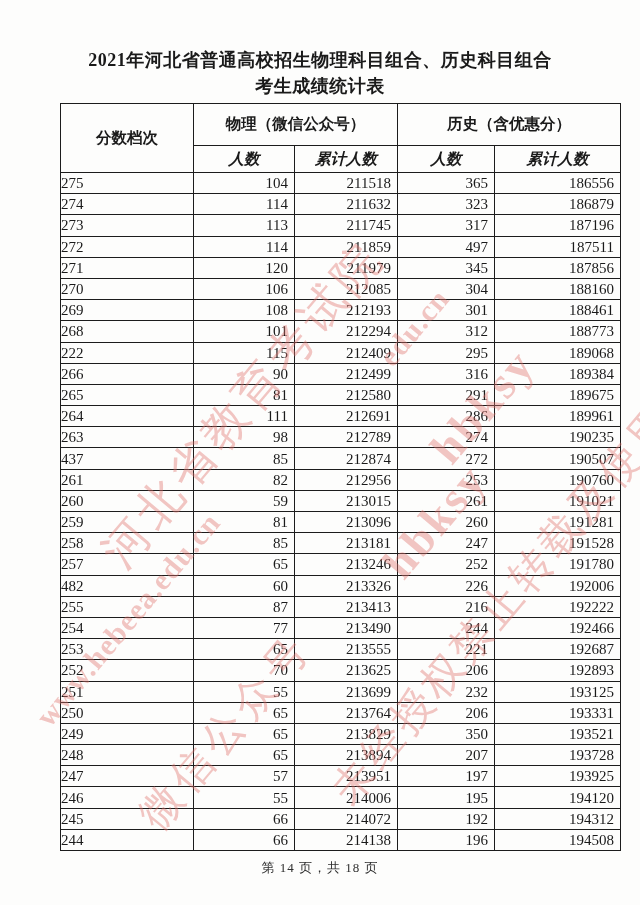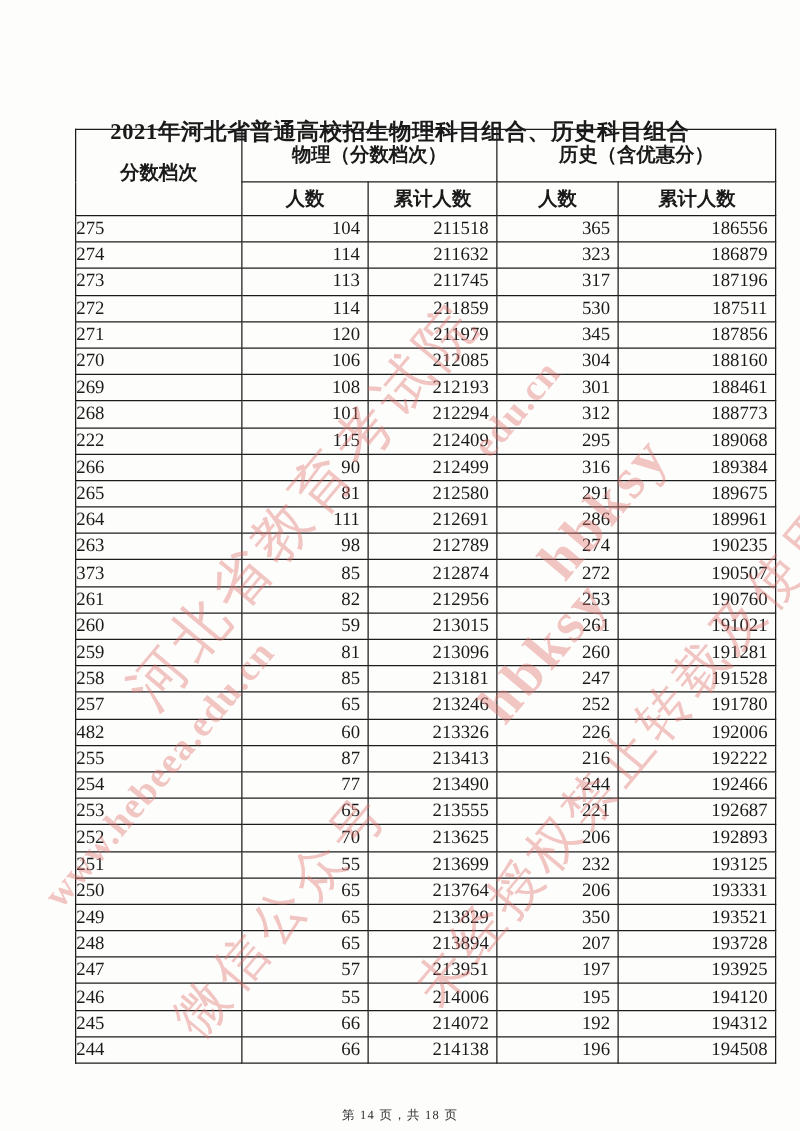--- a/index.html
+++ b/index.html
@@ -2,69 +2,70 @@
 <html><head>
 <meta charset="utf-8">
 <style>
   * { margin:0; padding:0; box-sizing:border-box; }
   html,body { width:640px; height:905px; }
   body {
     position:relative; overflow:hidden;
     background:#fdfdfc; color:#1a1a1a;
     font-family:"Liberation Serif","DejaVu Serif",serif;
   }
-  .title-block { position:absolute; top:47px; left:0; width:640px; text-align:center;margin-top:45px; }
+  .title-block { position:absolute; top:47px; left:0; width:640px; text-align:center; }
   .title-line { font-size:18px; line-height:26px; font-weight:bold; letter-spacing:0.5px; }
 
   table.score-table {
     position:absolute; left:60px; top:103px; width:560px;
     border-collapse:collapse; table-layout:fixed;
   }
   .score-table th, .score-table td { border:1.5px solid #1c1c1c; overflow:hidden; white-space:nowrap; }
   .score-table th { font-size:15.5px; font-weight:bold; text-align:center; }
   tr.group-row th { height:42px; }
-  tr.sub-row th { height:27px; }
+  tr.sub-row th { height:27px;font-style:italic; }
   .score-table td { height:21.2px; font-size:15px; line-height:20px; }
   td.score-col { text-align:left; }
   td.num-col { text-align:right; padding-right:6px; }
 
-  .footer-note { position:absolute; top:859px; left:0; width:640px; text-align:center; font-size:10px; color:#2e2e2e; letter-spacing:1px;margin-top:26px; }
+  .footer-note { position:absolute; top:859px; left:0; width:640px; text-align:center; font-size:13px; color:#2e2e2e; letter-spacing:1px; }
 
   .wm {
     position:absolute; z-index:6; pointer-events:none;
     opacity:0.40; white-space:nowrap; transform-origin:0 50%;
     font-family:"Liberation Serif","DejaVu Serif",serif;
   }
   .wm-org1    { left:112px; top:530px; font-size:46px; letter-spacing:5px; transform:rotate(-50deg); }
   .wm-url1    { left:42px;  top:705px; font-size:30px; font-weight:bold; letter-spacing:1px; transform:rotate(-50deg); }
   .wm-url2    { left:385px; top:345px; font-size:30px; font-weight:bold; letter-spacing:1px; transform:rotate(-50deg); }
   .wm-wechat  { left:148px; top:795px; font-size:42px; letter-spacing:6px; transform:rotate(-50deg); }
   .wm-id1     { left:392px; top:545px; font-size:46px; font-weight:bold; letter-spacing:3px; transform:rotate(-50deg); }
   .wm-id2     { left:440px; top:430px; font-size:46px; font-weight:bold; letter-spacing:3px; transform:rotate(-50deg); }
   .wm-notice  { left:340px; top:770px; font-size:42px; letter-spacing:4px; transform:rotate(-50deg); }
 </style>
 </head>
 <body>
 
 <div class="title-block">
   <div class="title-line">2021年河北省普通高校招生物理科目组合、历史科目组合</div>
+  <div class="title-line">考生成绩统计表</div>
 </div>
 
 <table class="score-table">
   <colgroup>
     <col style="width:133px">
       <col style="width:101px">
       <col style="width:103px">
       <col style="width:97px">
       <col style="width:126px">
   </colgroup>
   <thead>
     <tr class="group-row">
       <th rowspan="2">分数档次</th>
-      <th colspan="2">物理（分数档次）</th>
+      <th colspan="2">物理（微信公众号）</th>
       <th colspan="2">历史（含优惠分）</th>
     </tr>
     <tr class="sub-row">
       <th>人数</th>
       <th>累计人数</th>
       <th>人数</th>
       <th>累计人数</th>
     </tr>
   </thead>
   <tbody id="rows">
@@ -86,21 +87,21 @@
     <td class="score-col">273</td>
     <td class="num-col">113</td>
     <td class="num-col">211745</td>
     <td class="num-col">317</td>
     <td class="num-col">187196</td>
   </tr>
       <tr>
     <td class="score-col">272</td>
     <td class="num-col">114</td>
     <td class="num-col">211859</td>
-    <td class="num-col">530</td>
+    <td class="num-col">497</td>
     <td class="num-col">187511</td>
   </tr>
       <tr>
     <td class="score-col">271</td>
     <td class="num-col">120</td>
     <td class="num-col">211979</td>
     <td class="num-col">345</td>
     <td class="num-col">187856</td>
   </tr>
       <tr>
@@ -153,21 +154,21 @@
     <td class="num-col">189961</td>
   </tr>
       <tr>
     <td class="score-col">263</td>
     <td class="num-col">98</td>
     <td class="num-col">212789</td>
     <td class="num-col">274</td>
     <td class="num-col">190235</td>
   </tr>
       <tr>
-    <td class="score-col">373</td>
+    <td class="score-col">437</td>
     <td class="num-col">85</td>
     <td class="num-col">212874</td>
     <td class="num-col">272</td>
     <td class="num-col">190507</td>
   </tr>
       <tr>
     <td class="score-col">261</td>
     <td class="num-col">82</td>
     <td class="num-col">212956</td>
     <td class="num-col">253</td>

